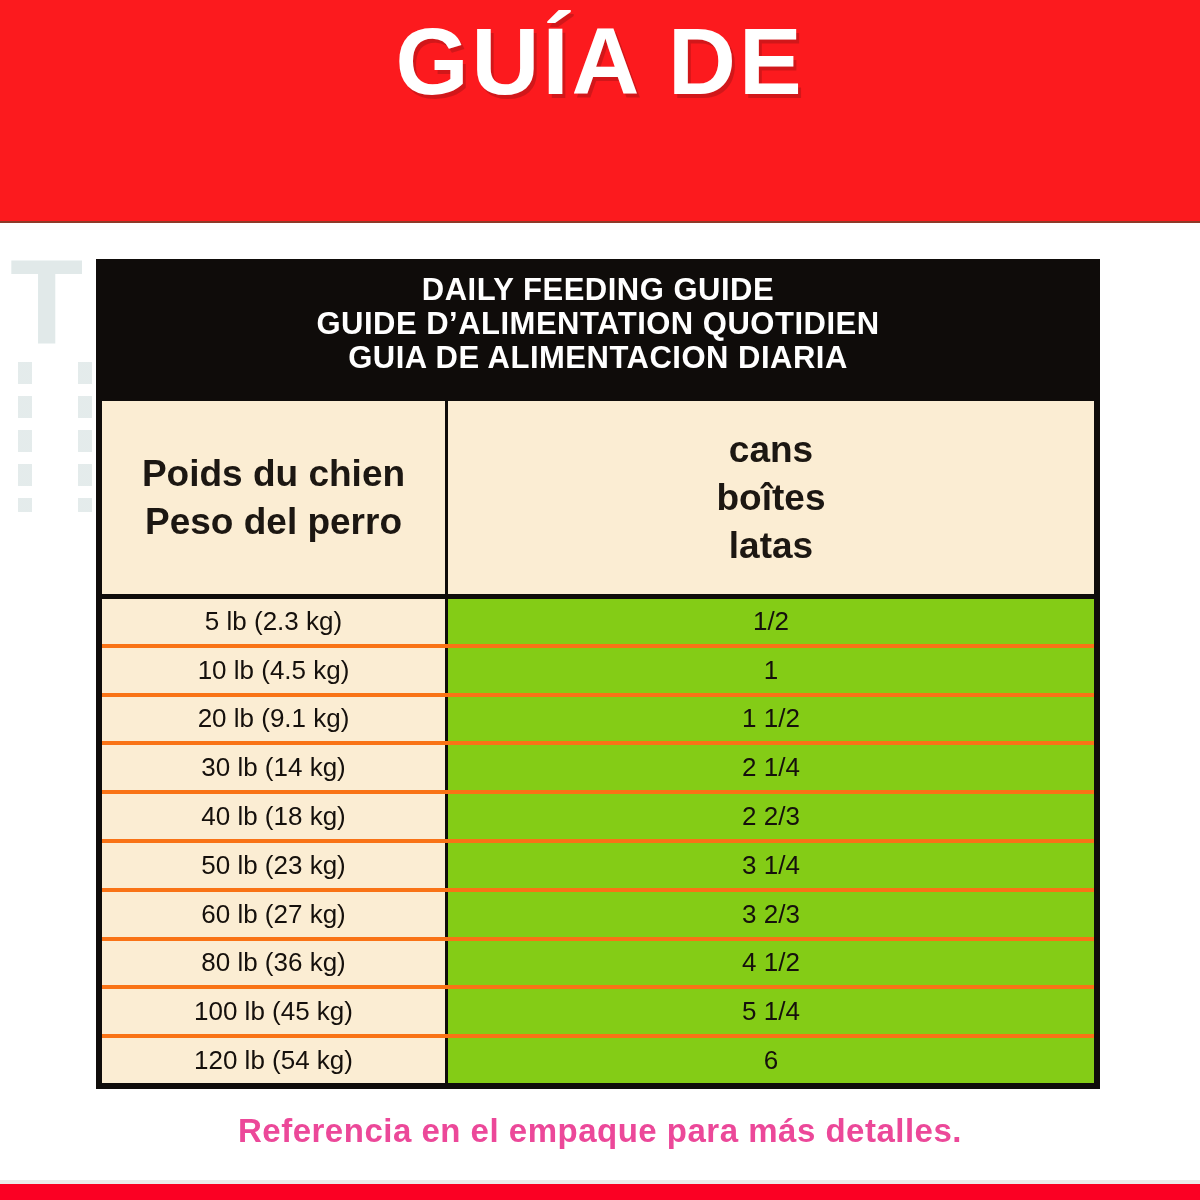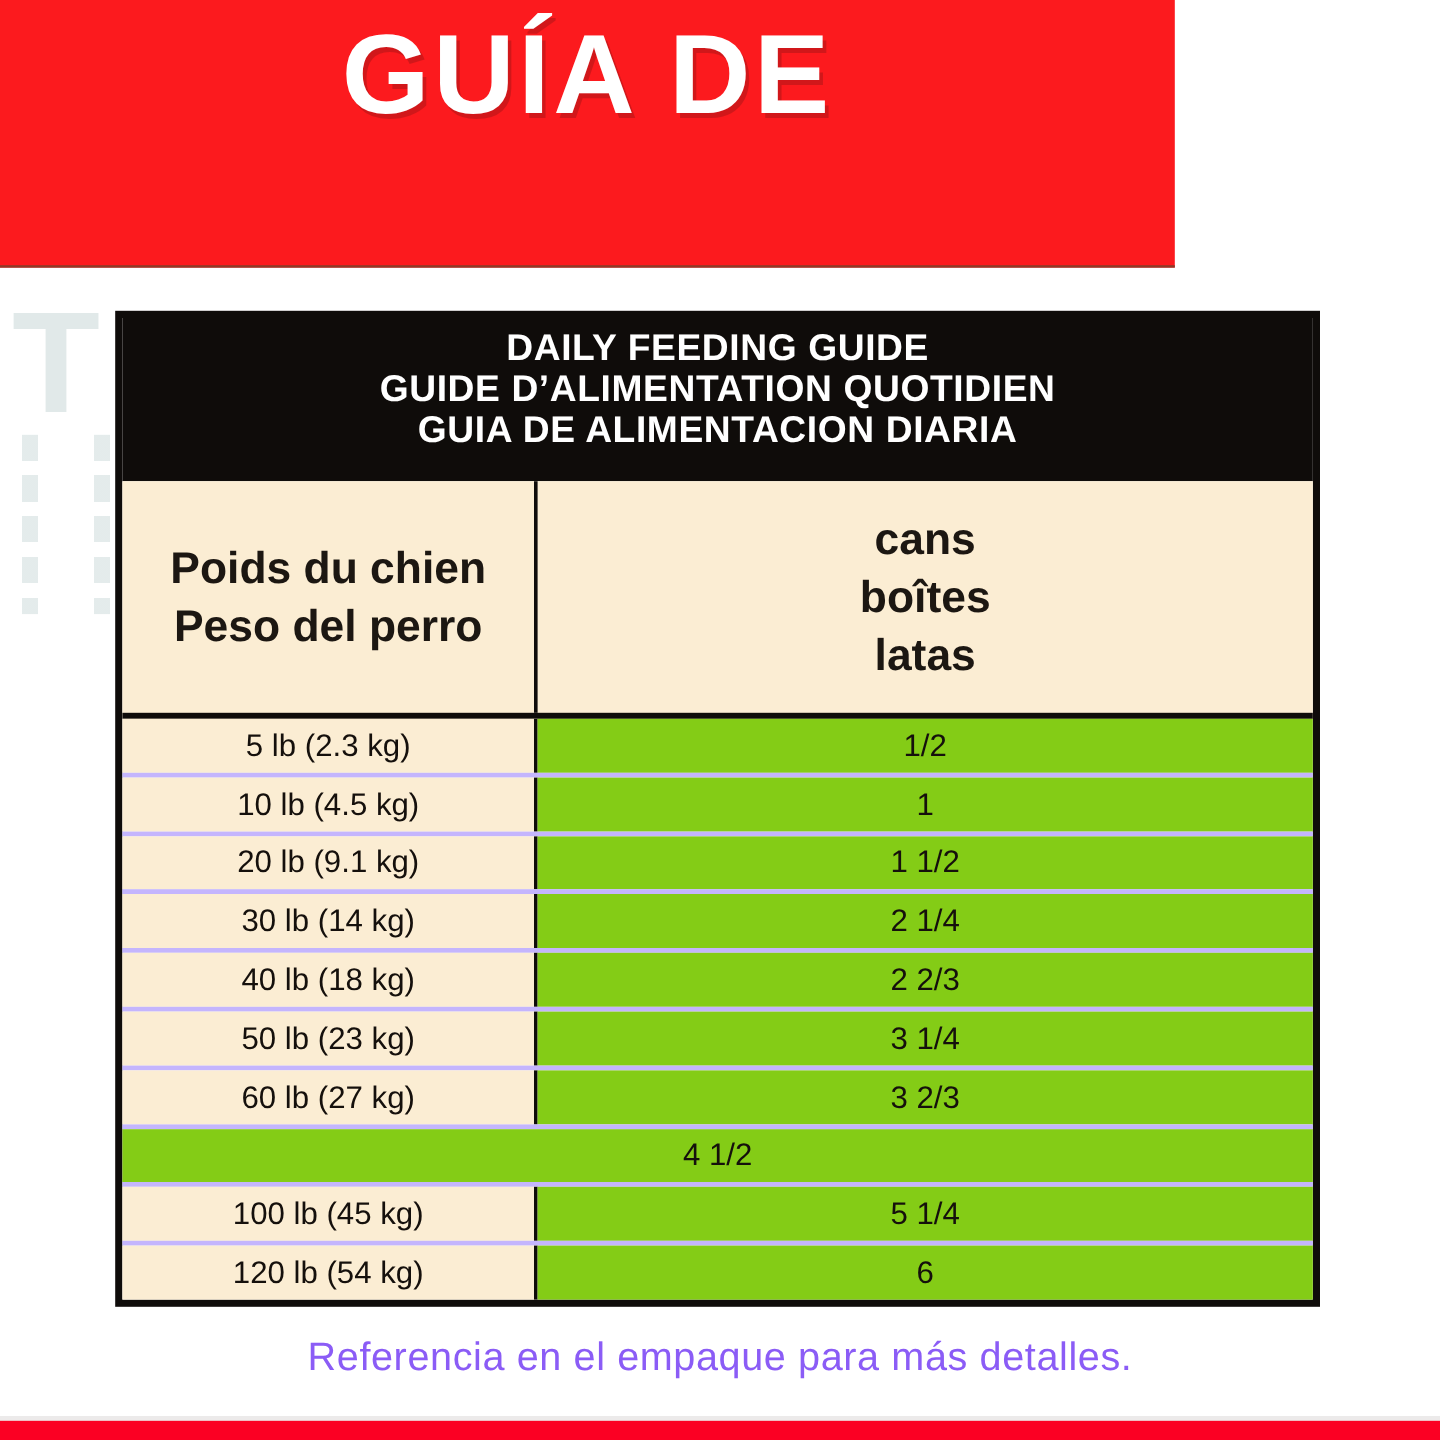--- a/index.html
+++ b/index.html
@@ -4,21 +4,21 @@
 <style>
   * { margin:0; padding:0; box-sizing:border-box; }
   html,body { background:#ffffff; }
   .page {
     position:relative; width:1200px; height:1200px; background:#ffffff;
     overflow:hidden; font-family:"Liberation Sans", sans-serif;
   }
 
   
   .banner {
-    position:absolute; top:0; left:0; width:979px; height:223px;
+    position:absolute; top:0; left:0; width:1200px; height:223px;
     background:#FC1A1E; color:#ffffff; text-align:center;
     border-bottom:2px solid #8d3a28;
   }
   .banner-line {
     font-weight:bold; font-size:94px; line-height:92px; letter-spacing:3px;
     text-shadow:3px 4px 0 rgba(130,20,20,0.35);
   }
   .banner-line.first { padding-top:16px; }
 
   
@@ -55,33 +55,33 @@
     border-bottom:5px solid #0F0C0A; color:#1C1712;
   }
   .colheads .col {
     display:flex; flex-direction:column; justify-content:center;
     text-align:center; font-weight:bold; font-size:37px; line-height:48px;
   }
   .col-weight { width:346px; border-right:3px solid #0F0C0A; }
   .col-cans { flex:1; }
 
   .rows { flex:1; display:flex; flex-direction:column; }
-  .row { flex:1; display:flex; border-top:4px solid #c4b5fd; }
+  .row { flex:1; display:flex; border-top:4px solid #f97316; }
   .row:first-child { border-top:none; }
   .row .cell {
     display:flex; align-items:center; justify-content:center;
     font-size:26px; color:#15100C;
   }
   .cell-weight { width:346px; background:#FBEDD3; border-right:3px solid #0F0C0A; }
   .cell-cans { flex:1; background:#84cc16; }
 
   
   .footer-note {
     position:absolute; left:0; top:1112px; width:1200px; text-align:center;
-    font-weight:normal; font-size:33px; letter-spacing:0.5px; color:#8b5cf6;
+    font-weight:bold; font-size:33px; letter-spacing:0.5px; color:#ec4899;
   }
   .bottom-strip {
     position:absolute; left:0; bottom:0; width:1200px; height:20px;
     background:#FB0023; border-top:4px solid #ECEAEA;
   }
 </style>
 </head>
 <body>
 
 <div class="page">
@@ -138,20 +138,21 @@
       </div>
       <div class="row">
         <div class="cell cell-weight">50 lb (23 kg)</div>
         <div class="cell cell-cans">3 1/4</div>
       </div>
       <div class="row">
         <div class="cell cell-weight">60 lb (27 kg)</div>
         <div class="cell cell-cans">3 2/3</div>
       </div>
       <div class="row">
+        <div class="cell cell-weight">80 lb (36 kg)</div>
         <div class="cell cell-cans">4 1/2</div>
       </div>
       <div class="row">
         <div class="cell cell-weight">100 lb (45 kg)</div>
         <div class="cell cell-cans">5 1/4</div>
       </div>
       <div class="row">
         <div class="cell cell-weight">120 lb (54 kg)</div>
         <div class="cell cell-cans">6</div>
       </div>

